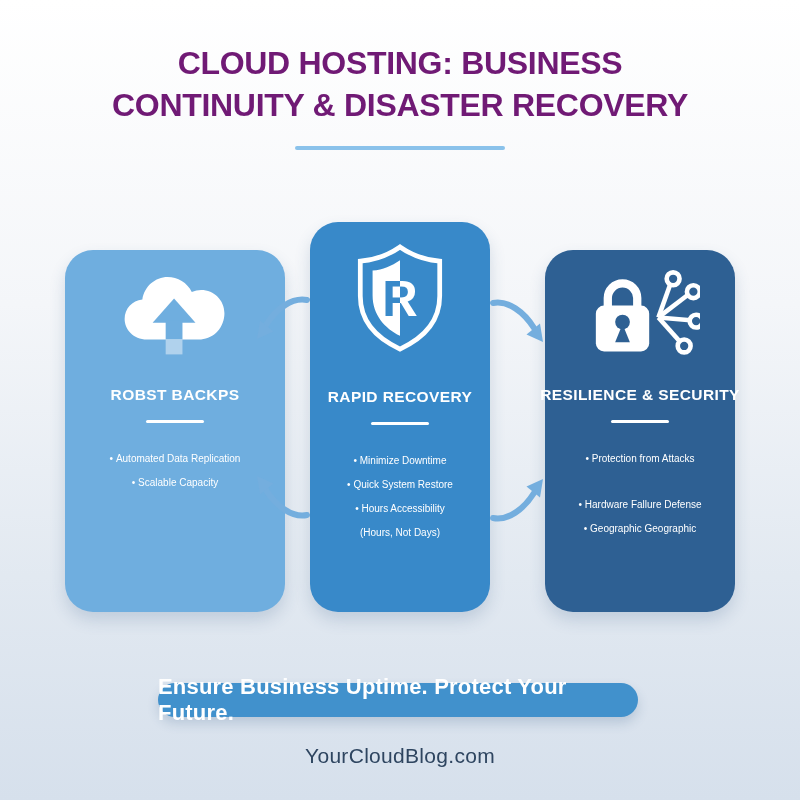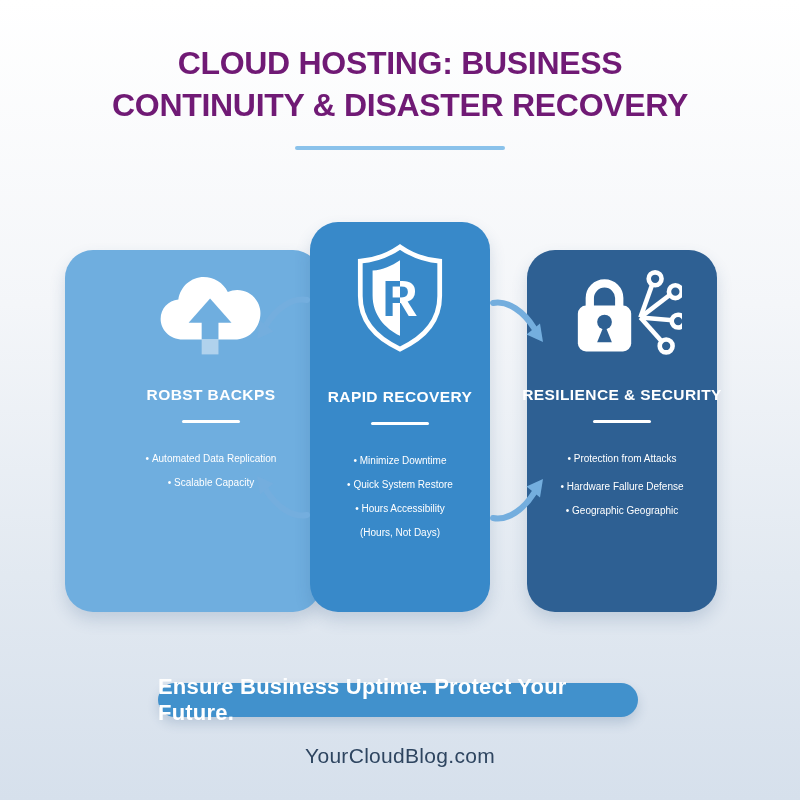--- a/index.html
+++ b/index.html
@@ -19,40 +19,40 @@
   .title-underline{
     left:295px;top:146px;width:210px;height:4px;background:#8AC2EB;border-radius:2px;
   }
 
   
   .card{
     border-radius:28px;color:#FFFFFF;text-align:center;
     box-shadow:0 8px 16px rgba(46,84,128,0.18);
     display:flex;flex-direction:column;align-items:center;
   }
-  .card-left  {left:65px; top:250px;width:220px;height:362px;background:#6FAEDF;padding-left:36px;}
+  .card-left  {left:65px; top:250px;width:220px;height:362px;background:#6FAEDF;}
   .card-mid   {left:310px;top:222px;width:180px;height:390px;background:#3889C9;}
-  .card-right {left:527px;top:250px;width:190px;height:362px;background:#2E6093;}
+  .card-right {left:545px;top:250px;width:190px;height:362px;background:#2E6093;}
 
   .icon-area{display:flex;align-items:center;justify-content:center;width:100%;}
   .card-left  .icon-area{height:122px;}
   .card-mid   .icon-area{height:152px;}
   .card-right .icon-area{height:122px;}
 
   .card-title{
     font-weight:bold;font-size:15.5px;letter-spacing:0.4px;white-space:nowrap;
     margin-top:14px;
   }
   .card-divider{width:58px;height:3px;background:#FFFFFF;border-radius:2px;margin-top:16px;}
 
   .card ul{list-style:none;margin:24px 0 0 0;padding:0 8px;
     font-size:10px;line-height:24px;font-weight:500;}
   .card li::before{content:"\2022\00a0";}
   .card li.no-bullet::before{content:"";}
-  .card li.gap-above{margin-top:4px;text-align:center;}
+  .card li.gap-above{margin-top:22px;text-align:center;}
 
   
   .arrow{width:58px;height:50px;}
   .arrow svg{width:100%;height:100%;overflow:visible;}
   .arrow-top-left    {left:252px;top:293px;}
   .arrow-top-right   {left:490px;top:296px;transform:scaleX(-1);}
   .arrow-bottom-left {left:252px;top:472px;transform:scaleY(-1);}
   .arrow-bottom-right{left:490px;top:475px;transform:scale(-1,-1);}
 
   

